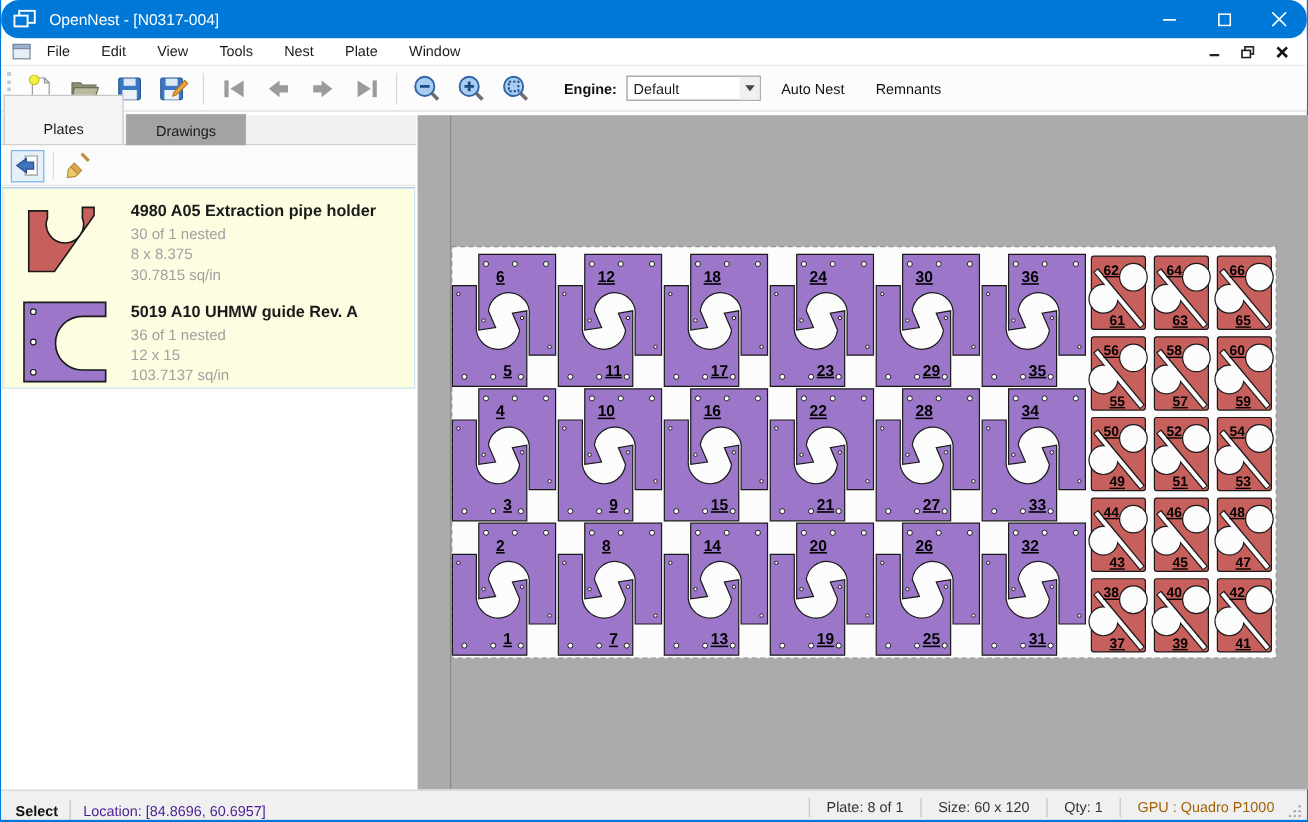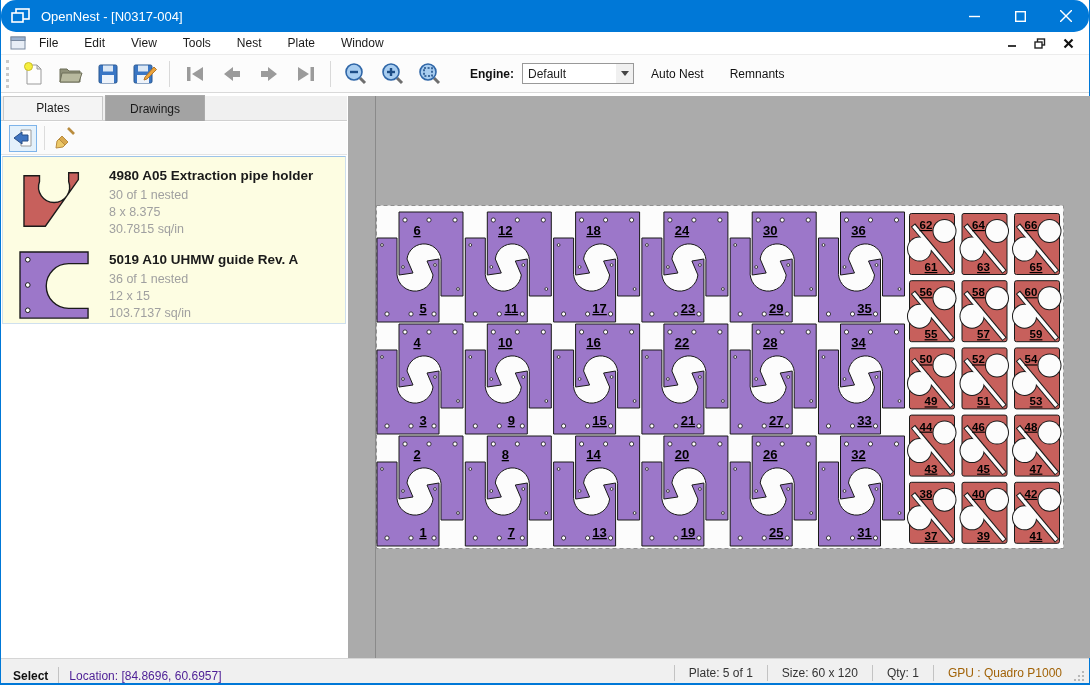--- a/index.html
+++ b/index.html
@@ -27,21 +27,21 @@
   .tool-sep { width:1px; height:26px; background:#d9d9d9; margin:0 6px; }
   #engine-label { font-size:12px; font-weight:bold; color:#111; margin-left:22px; }
   #engine-combo { margin-left:8px; width:112px; height:21px; background:#fff; border:1px solid #999; font-size:12px; color:#222; display:flex; align-items:center; padding-left:5px; position:relative; }
   #engine-arrow { position:absolute; right:0; top:0; width:17px; height:19px; background:#f0f0f0; display:flex; align-items:center; justify-content:center; }
   #engine-arrow:after { content:""; border-left:4px solid transparent; border-right:4px solid transparent; border-top:5px solid #444; }
   .flat-btn { font-size:12px; color:#111; padding:5px 9px; margin-left:8px; }
 
   
   #left-panel { position:absolute; left:0; top:96px; width:346px; height:562px; background:#fff; }
   #tabstrip { position:absolute; left:0; top:0; width:100%; height:25px; background:#f0f0f0; border-bottom:1px solid #d0d0d0; display:flex; align-items:flex-end; }
-  .tab { font-size:12px; color:#1a1a1a; width:100px; text-align:center; padding:4px 0 5px 0; background:#f4f4f4; border:1px solid #c8c8c8; border-bottom:none; margin-left:2px; }
+  .tab { font-size:12px; color:#1a1a1a; width:100px; text-align:center; padding:21px 0 5px 0; background:#f4f4f4; border:1px solid #c8c8c8; border-bottom:none; margin-left:2px; }
   .tab.active { background:#a3a3a3; padding-top:6px; position:relative; top:1px; border-color:#ababab; }
   #panel-toolbar { position:absolute; left:0; top:26px; width:100%; height:33px; background:#fbfbfb; border-bottom:1px solid #e4e4e4; display:flex; align-items:center; }
   #import-btn { width:28px; height:27px; margin-left:8px; border:1px solid #7eb4ea; background:#e4f1fb; display:flex; align-items:center; justify-content:center; }
   .panel-sep { width:1px; height:24px; background:#dcdcdc; margin:0 7px; }
   #broom-btn { width:28px; height:27px; display:flex; align-items:center; justify-content:center; }
   #drawing-list { position:absolute; left:1px; top:60px; width:344px; height:168px; background:#FDFDE2; border:1px solid #cfe0ee; border-top-color:#9cc3e8; }
   .drawing-item { display:flex; padding:9px 10px 6px 14px; height:84px; }
   .thumb-box { width:92px; display:flex; align-items:flex-start; justify-content:flex-start; }
   .item-text { flex:1; padding-top:2px; }
   .item-title { font-size:13.5px; font-weight:bold; color:#1a1a1a; margin-bottom:4px; }
@@ -739,21 +739,21 @@
       </svg>
     </div>
   </div>
 
   <div id="statusbar">
     <span id="status-mode">Select</span>
     <div class="status-sep"></div>
     <span id="status-location">Location: [84.8696, 60.6957]</span>
     <div id="status-right">
       <div class="status-sep"></div>
-      <span class="status-field">Plate: 5 of 1</span>
+      <span class="status-field">Plate: 8 of 1</span>
       <div class="status-sep"></div>
       <span class="status-field">Size: 60 x 120</span>
       <div class="status-sep"></div>
       <span class="status-field">Qty: 1</span>
       <div class="status-sep"></div>
       <span class="status-field" id="status-gpu" style="color: #a16207;">GPU : Quadro P1000</span>
       <svg id="resize-grip" viewBox="0 0 14 14">
         <circle cx="11" cy="3" r="1.1" fill="#ababab"></circle>
           <circle cx="11" cy="7" r="1.1" fill="#ababab"></circle>
           <circle cx="11" cy="11" r="1.1" fill="#ababab"></circle>

